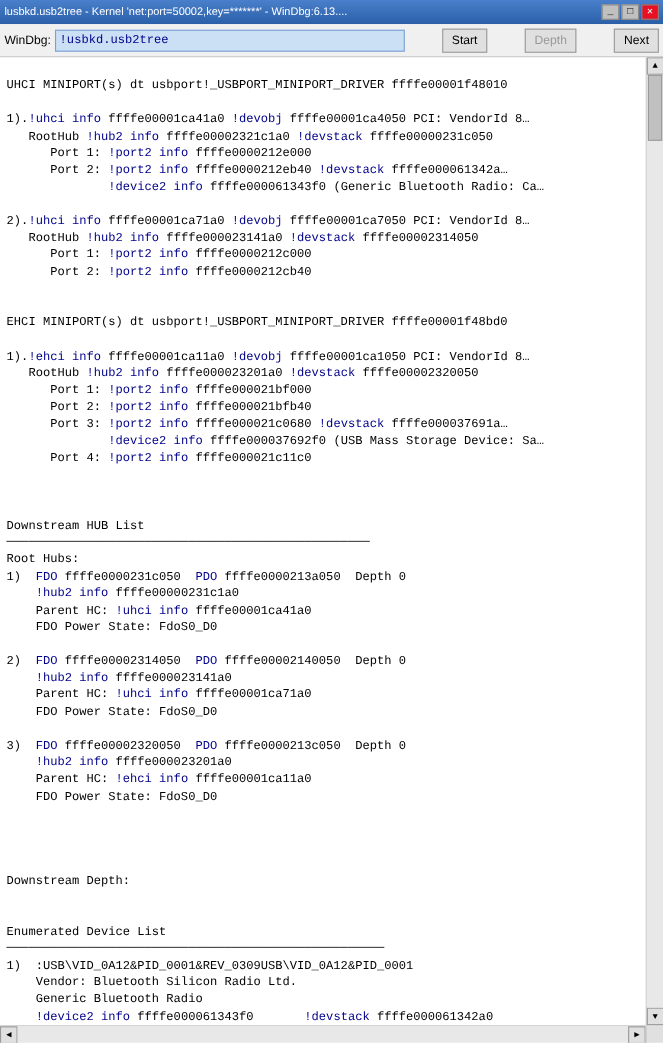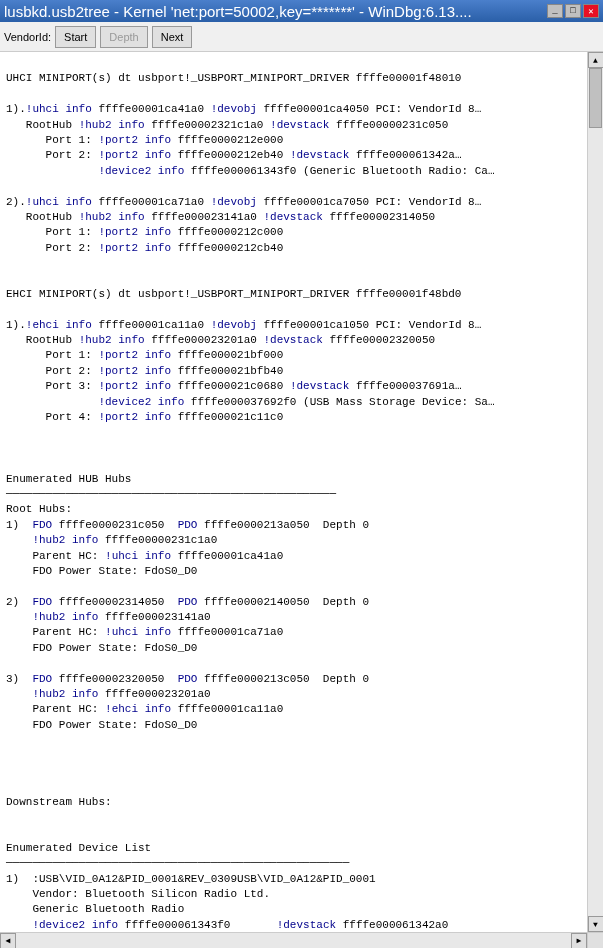--- a/index.html
+++ b/index.html
@@ -21,21 +21,21 @@
       color: #fff;
       height: 22px;
       display: flex;
       align-items: center;
       justify-content: space-between;
       padding: 0 4px;
       flex-shrink: 0;
     }
     .title-bar-text {
       font-family: 'Segoe UI', Arial, sans-serif;
-      font-size: 15px;
+      font-size: 10px;
       flex: 1;
     }
     .title-bar-buttons {
       display: flex;
       gap: 2px;
     }
     .title-btn {
       width: 16px;
       height: 14px;
       background: #c0c0c0;
@@ -81,20 +81,21 @@
     }
     .toolbar-btn {
       height: 22px;
       padding: 0 8px;
       font-family: 'Segoe UI', Arial, sans-serif;
       font-size: 11px;
       background: #e0e0e0;
       border: 1px solid #999;
       cursor: pointer;
       white-space: nowrap;
+      margin-left: 30px;
     }
     .toolbar-btn:disabled {
       color: #999;
       cursor: default;
     }
 
     
     .content-area {
       flex: 1;
       display: flex;
@@ -191,21 +192,22 @@
 <div class="title-bar">
   <span class="title-bar-text">lusbkd.usb2tree - Kernel 'net:port=50002,key=*******' - WinDbg:6.13....</span>
   <div class="title-bar-buttons">
     <div class="title-btn minimize">_</div>
     <div class="title-btn maximize">□</div>
     <div class="title-btn close">✕</div>
   </div>
 </div>
 
 <div class="toolbar">
-  <span class="toolbar-label">VendorId:</span>
+  <span class="toolbar-label">WinDbg:</span>
+  <input class="toolbar-input" type="text" value="!usbkd.usb2tree" style="">
   <button class="toolbar-btn">Start</button>
   <button class="toolbar-btn" disabled="">Depth</button>
   <button class="toolbar-btn">Next</button>
 </div>
 
 <div class="content-area">
   <div class="text-content">
 <span>UHCI MINIPORT(s) dt usbport!_USBPORT_MINIPORT_DRIVER ffffe00001f48010</span>
 
 <span>1).<a class="link">!uhci info</a> ffffe00001ca41a0 <a class="link">!devobj</a> ffffe00001ca4050 PCI: VendorId 8<span style="color:#000">…</span></span>
@@ -225,42 +227,42 @@
 <span>1).<a class="link">!ehci info</a> ffffe00001ca11a0 <a class="link">!devobj</a> ffffe00001ca1050 PCI: VendorId 8<span style="color:#000">…</span></span>
 <span>   RootHub <a class="link">!hub2 info</a> ffffe000023201a0 <a class="link">!devstack</a> ffffe00002320050</span>
 <span>      Port 1: <a class="link">!port2 info</a> ffffe000021bf000</span>
 <span>      Port 2: <a class="link">!port2 info</a> ffffe000021bfb40</span>
 <span>      Port 3: <a class="link">!port2 info</a> ffffe000021c0680 <a class="link">!devstack</a> ffffe000037691a<span style="color:#000">…</span></span>
 <span>              <a class="link">!device2 info</a> ffffe000037692f0 (USB Mass Storage Device: Sa<span style="color:#000">…</span></span>
 <span>      Port 4: <a class="link">!port2 info</a> ffffe000021c11c0</span>
 
 <span>
 </span>
-<span>Enumerated HUB Hubs</span>
+<span>Downstream HUB List</span>
 <span>──────────────────────────────────────────────────</span>
 <span>Root Hubs:</span>
 <span>1)  <a class="link">FDO</a> ffffe0000231c050  <a class="link">PDO</a> ffffe0000213a050  Depth 0</span>
 <span>    <a class="link">!hub2 info</a> ffffe00000231c1a0</span>
 <span>    Parent HC: <a class="link">!uhci info</a> ffffe00001ca41a0</span>
 <span>    FDO Power State: FdoS0_D0</span>
 
 <span>2)  <a class="link">FDO</a> ffffe00002314050  <a class="link">PDO</a> ffffe00002140050  Depth 0</span>
 <span>    <a class="link">!hub2 info</a> ffffe000023141a0</span>
 <span>    Parent HC: <a class="link">!uhci info</a> ffffe00001ca71a0</span>
 <span>    FDO Power State: FdoS0_D0</span>
 
 <span>3)  <a class="link">FDO</a> ffffe00002320050  <a class="link">PDO</a> ffffe0000213c050  Depth 0</span>
 <span>    <a class="link">!hub2 info</a> ffffe000023201a0</span>
 <span>    Parent HC: <a class="link">!ehci info</a> ffffe00001ca11a0</span>
 <span>    FDO Power State: FdoS0_D0</span>
 
 <span>
 
 </span>
-<span>Downstream Hubs:</span>
+<span>Downstream Depth:</span>
 <span>
 </span>
 <span>Enumerated Device List</span>
 <span>────────────────────────────────────────────────────</span>
 <span>1)  :USB\VID_0A12&amp;PID_0001&amp;REV_0309USB\VID_0A12&amp;PID_0001</span>
 <span>    Vendor: Bluetooth Silicon Radio Ltd.</span>
 <span>    Generic Bluetooth Radio</span>
 <span>    <a class="link">!device2 info</a> ffffe000061343f0       <a class="link">!devstack</a> ffffe000061342a0</span>
 
 

